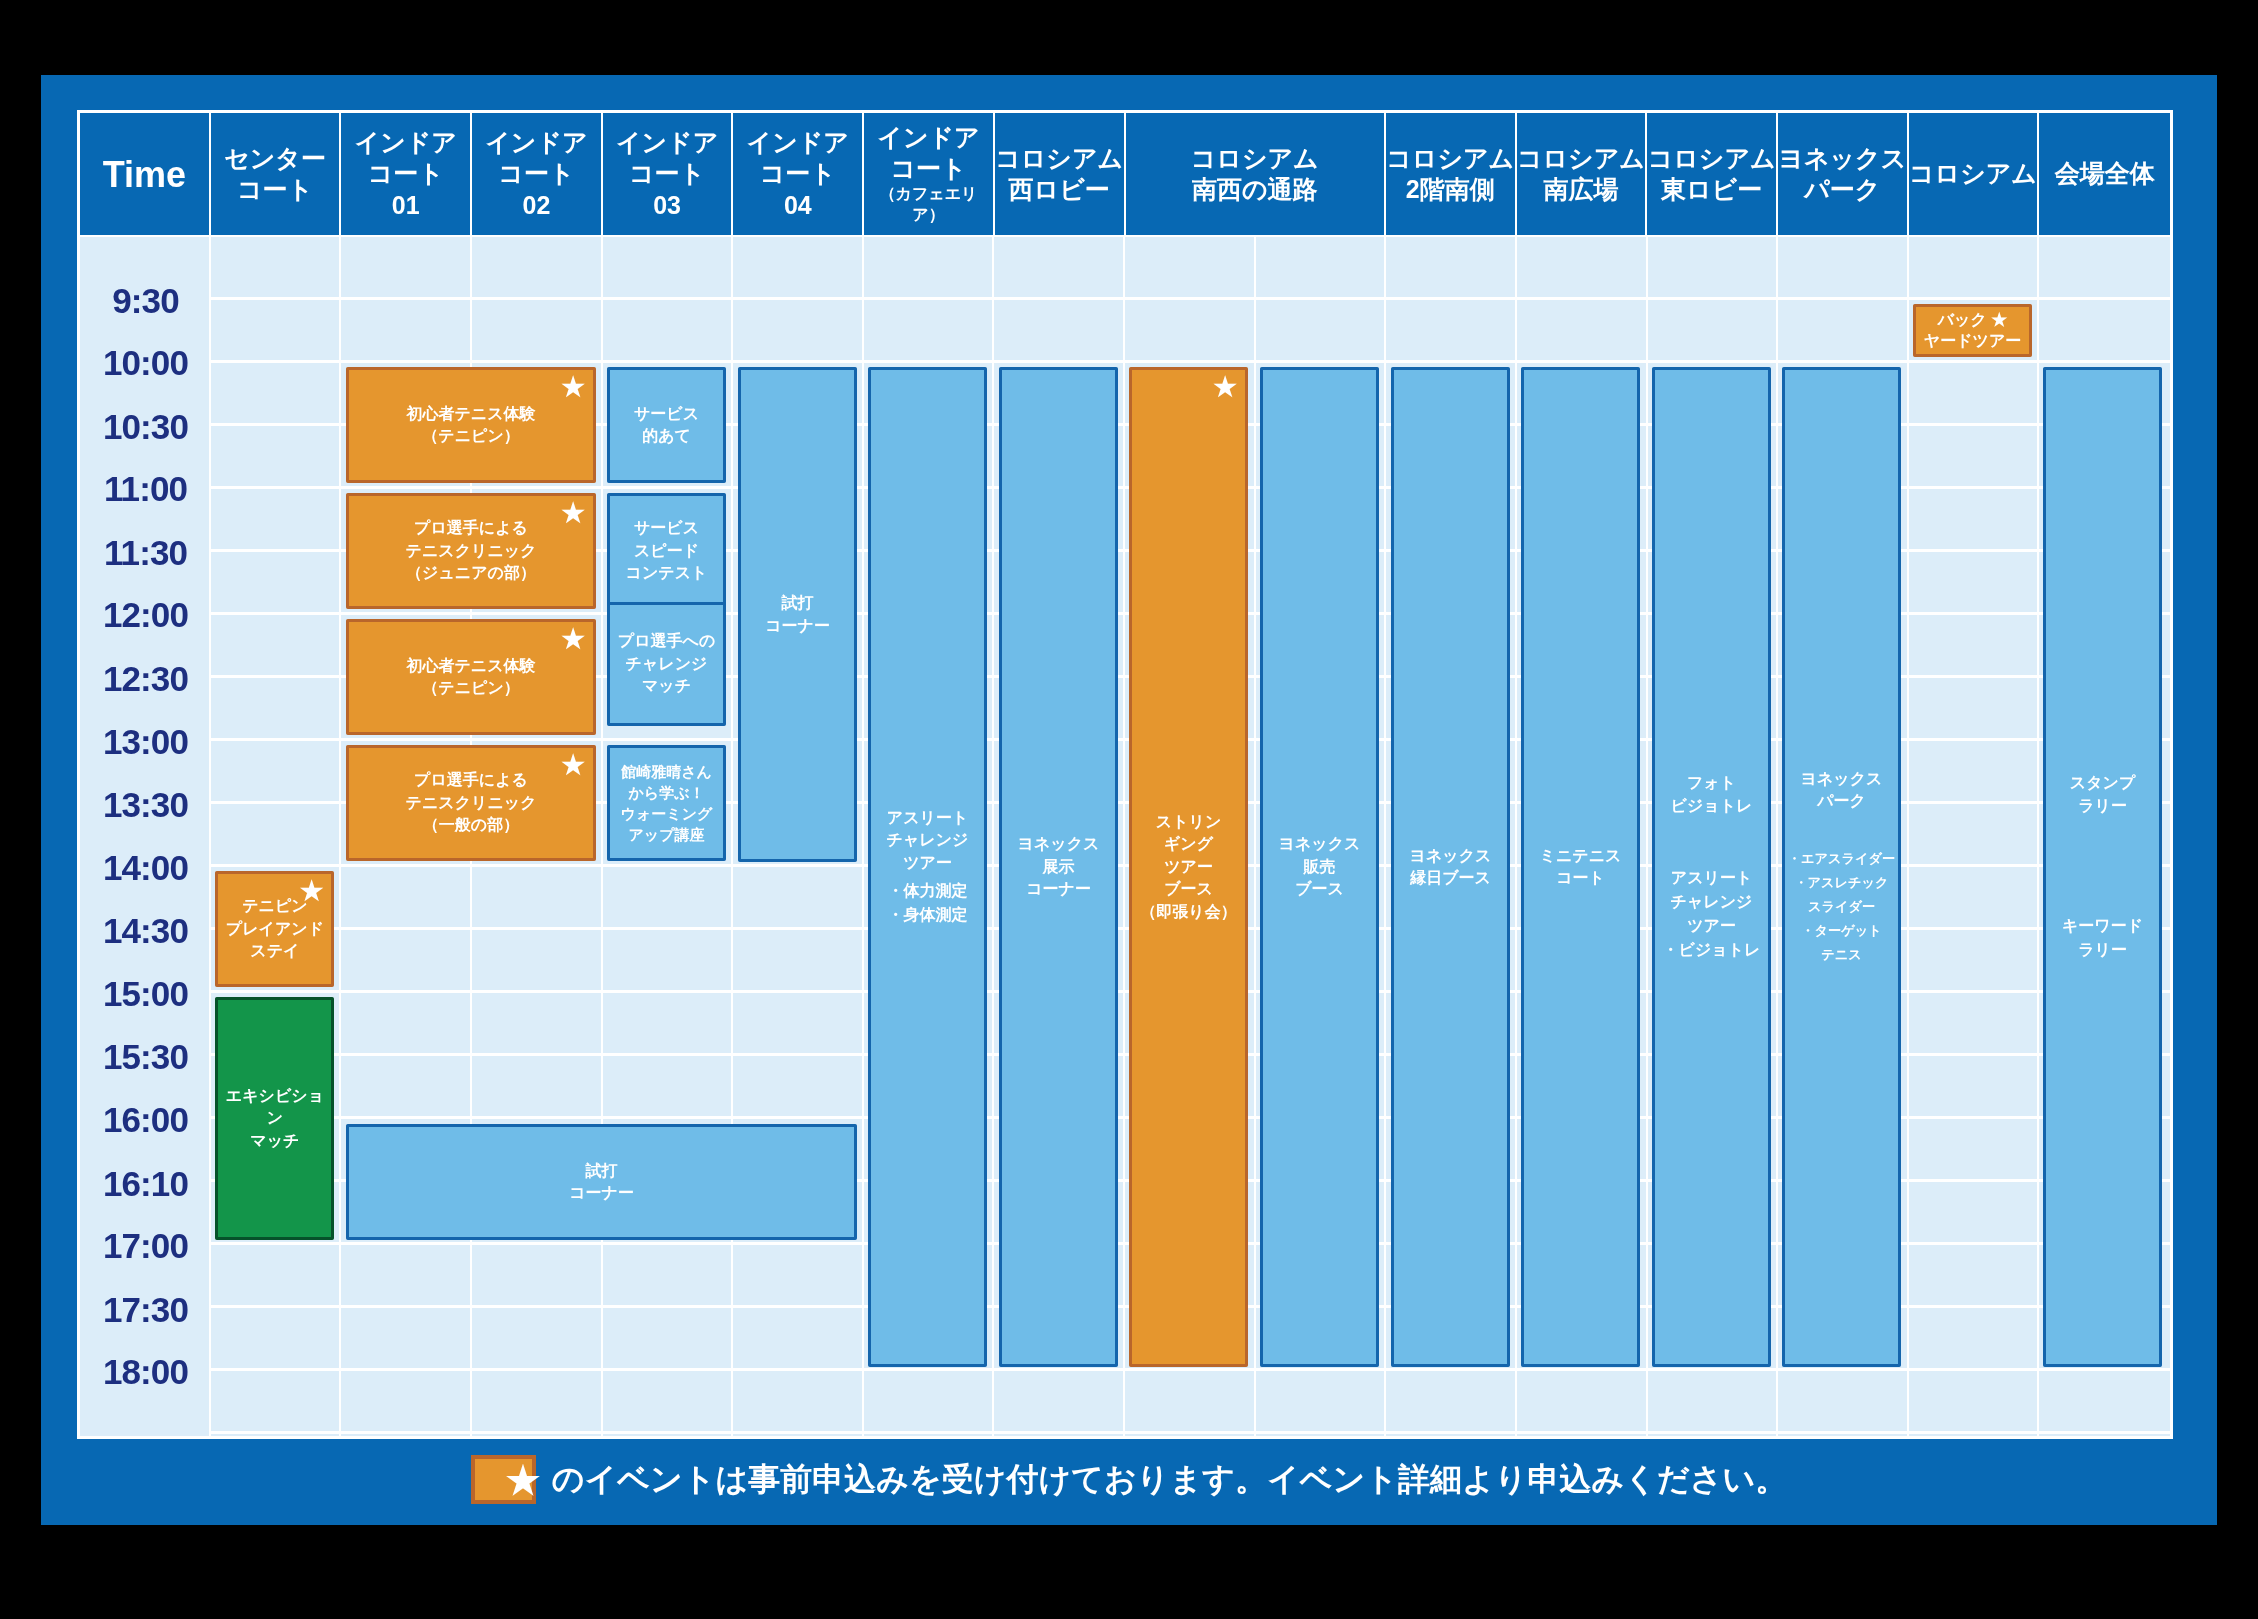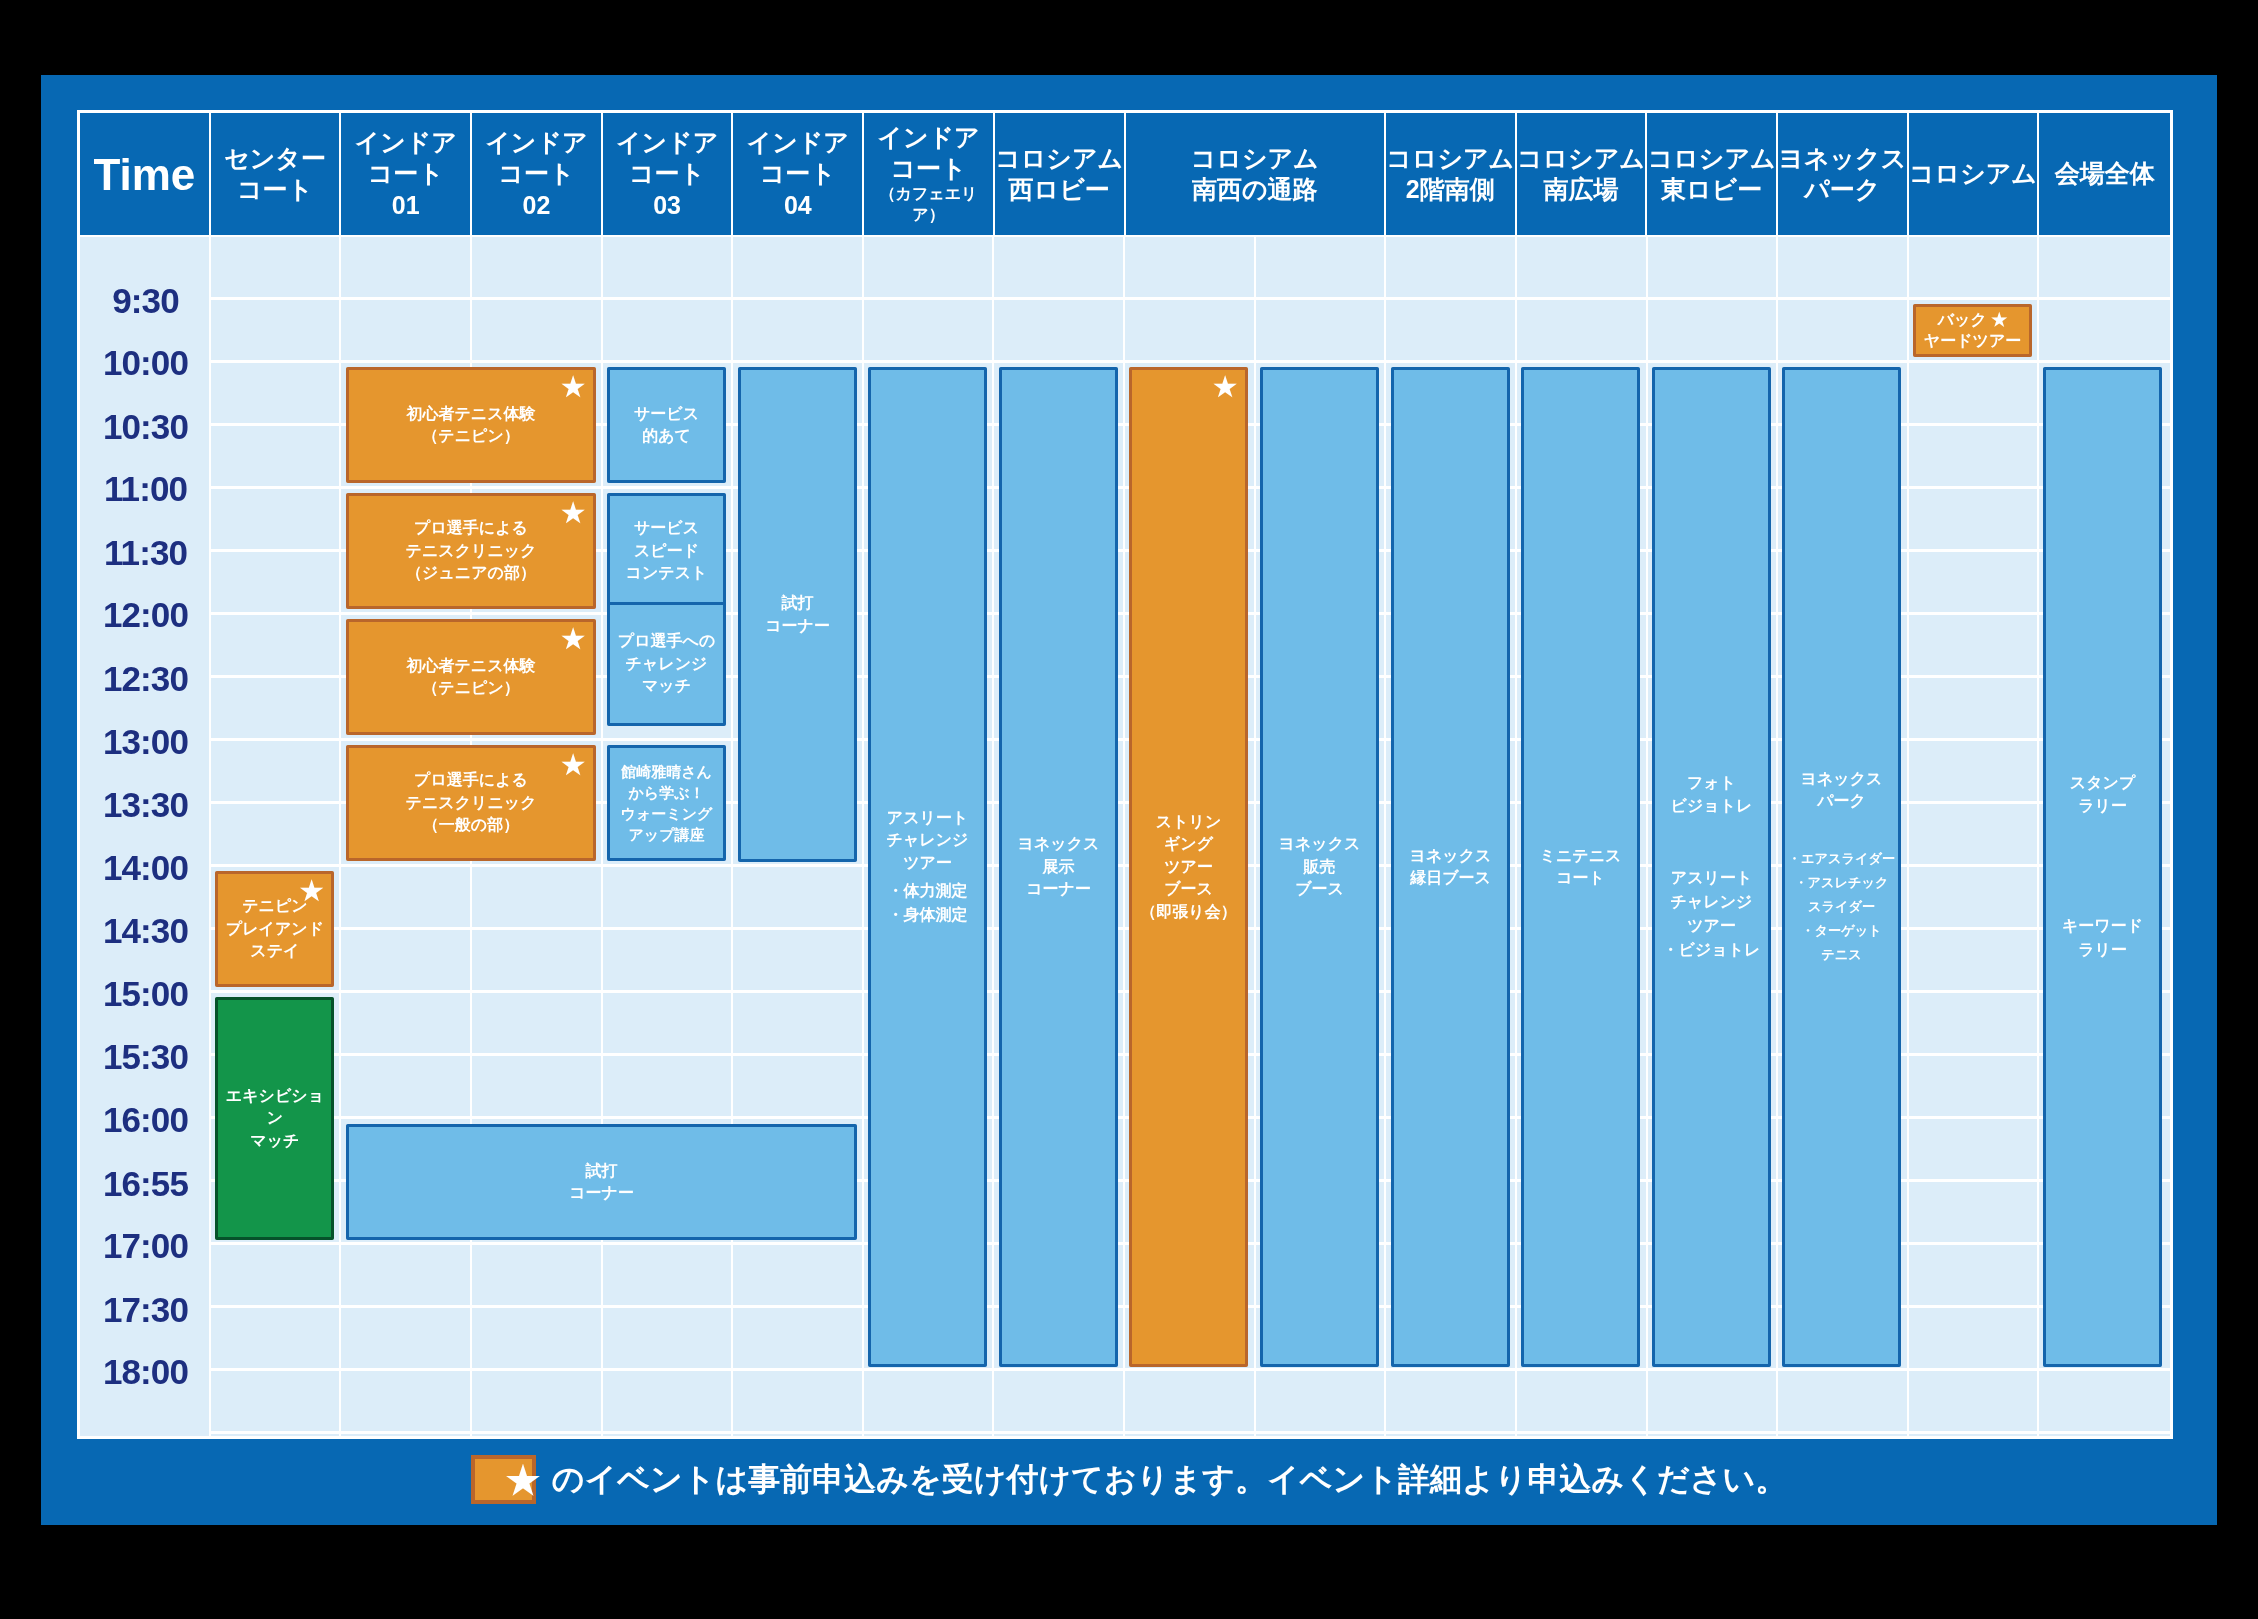--- a/index.html
+++ b/index.html
@@ -7,21 +7,21 @@
   .canvas { position:relative; width:2258px; height:1620px; background:#000; overflow:hidden; }
   .panel { position:absolute; left:41px; top:75px; width:2176px; height:1450px; background:#0768b3; }
   .schedule { position:absolute; left:36px; top:35px; width:2096px; border:3.5px solid #fff; }
   .header-row { display:flex; height:124px; border-bottom:2.6px solid #fff; background:#0768b3; }
   .hcell { width:131px; height:100%; border-right:2.6px solid #fff; background:#0768b3;
            display:flex; flex-direction:column; align-items:center; justify-content:center;
            color:#fff; text-align:center; white-space:pre-line; font-size:25px; line-height:1.25; }
   .hcell.wide { width:261px; }
   .hcell.last { border-right:none; }
   .hcell .hsub { font-size:16px; line-height:1.3; white-space:pre-line; }
-  .hcell.timehead { font-size:44px; }
+  .hcell.timehead { font-size:36px; }
   .grid-body { position:relative; height:1199px; background:#dcedf9; }
   .strips { position:absolute; inset:0; display:flex; }
   .strip { width:131px; height:100%; background:#dcedf9; border-right:2.6px solid #fff; }
   .strip.last { border-right:none; }
   .row-lines { position:absolute; left:131px; top:0; width:1959px; height:1199px; z-index:1;
     background-image:repeating-linear-gradient(to bottom, transparent 0px, transparent 60px, #ffffff 60px, #ffffff 63px); }
   .timecol { position:absolute; left:0; top:0; width:131px; height:1199px; z-index:2; }
   .tlabel { position:absolute; left:0; width:131px; text-align:center; transform:translateY(-50%);
             color:#1d2f80; font-size:35px; letter-spacing:-0.9px; }
   .events { position:absolute; left:131px; top:0; width:1959px; height:1199px; z-index:3;border-radius:22px; }
@@ -110,21 +110,21 @@
           <div class="tlabel" style="top:316px">11:30</div>
           <div class="tlabel" style="top:378px">12:00</div>
           <div class="tlabel" style="top:442px">12:30</div>
           <div class="tlabel" style="top:505px">13:00</div>
           <div class="tlabel" style="top:568px">13:30</div>
           <div class="tlabel" style="top:631px">14:00</div>
           <div class="tlabel" style="top:694px">14:30</div>
           <div class="tlabel" style="top:757px">15:00</div>
           <div class="tlabel" style="top:820px">15:30</div>
           <div class="tlabel" style="top:883px">16:00</div>
-          <div class="tlabel" style="top:947px">16:55</div>
+          <div class="tlabel" style="top:947px">16:10</div>
           <div class="tlabel" style="top:1009px">17:00</div>
           <div class="tlabel" style="top:1073px">17:30</div>
           <div class="tlabel" style="top:1135px">18:00</div>
         </div>
 
         <div class="events">
           <div class="event orange" style="left:1702px;top:67px;width:119px;height:53px">
               <span class="title" style="line-height:1.3">バック ★
 ヤードツアー</span>
             </div>

